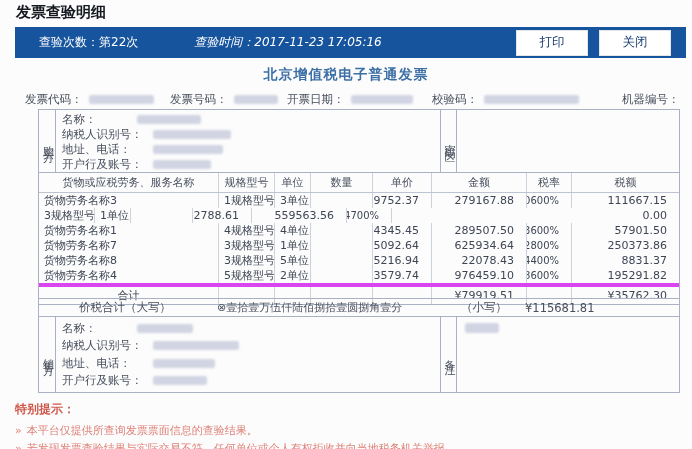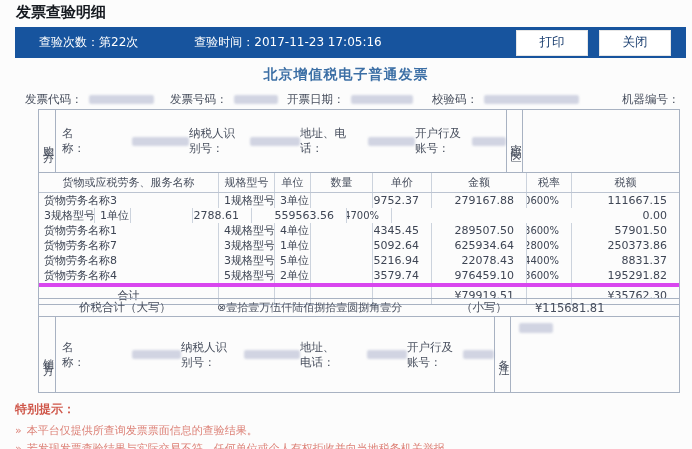--- a/index.html
+++ b/index.html
@@ -3,38 +3,38 @@
 <meta charset="utf-8">
 <style>
   html,body{margin:0;padding:0;background:#e9e9e9;}
   .app{position:relative;width:692px;height:449px;background:#fcfcfc;overflow:hidden;
        font-family:"DejaVu Sans","Liberation Sans",sans-serif;}
   .page-title{position:absolute;left:16px;top:3px;font-size:15px;font-weight:bold;color:#15191f;}
   .toolbar{position:absolute;left:15px;top:27px;width:671px;height:31px;background:#17549e;
            display:flex;align-items:center;}
   .toolbar-text{color:#ffffff;font-size:12px;}
   .check-count{margin-left:24px;}
-  .check-time{margin-left:56px;}
+  .check-time{margin-left:56px;font-style:italic;}
   .toolbar-buttons{margin-left:auto;display:flex;gap:11px;margin-right:15px;border-radius:13px;}
   .tb-btn{width:70px;height:24px;background:#ffffff;border:1px solid #e6e6e6;color:#1b3f70;
           font-size:12.5px;display:flex;align-items:center;justify-content:center;cursor:pointer;}
   .invoice-title{position:absolute;left:0;top:66px;width:100%;text-align:center;color:#3c6fa5;
                  font-size:14px;font-weight:bold;letter-spacing:1px;}
   .hdr-field{position:absolute;top:92px;display:flex;align-items:center;font-size:11.5px;color:#474e5d;}
   #hf0{left:25px}#hf1{left:170px}#hf2{left:287px}#hf3{left:432px}#hf4{left:622px}
   .blob{display:inline-block;background:#8e96ba;opacity:.38;filter:blur(1.2px);border-radius:2px;
         height:9px;margin-left:6px;}
   .party-box{position:absolute;left:38px;width:642px;border:1px solid #a8b2c2;display:flex;
              box-sizing:border-box;}
   #buyer-box{top:109px;height:64px;}
   #seller-box{top:316px;height:77px;}
   .party-label{width:16px;border-right:1px solid #a8b2c2;display:flex;align-items:center;
                justify-content:center;writing-mode:vertical-lr;text-orientation:upright;
                font-size:11px;letter-spacing:3px;color:#474e5d;}
-  .party-fields{flex:1;display:flex;flex-direction:row;justify-content:space-evenly;
+  .party-fields{flex:1;display:flex;flex-direction:column;justify-content:space-evenly;
                 padding:2px 0 2px 6px;}
   .pf-line{display:flex;align-items:center;font-size:11.5px;color:#474e5d;}
   .side-label{width:15px;border-left:1px solid #a8b2c2;border-right:1px solid #a8b2c2;
               writing-mode:vertical-lr;text-orientation:upright;display:flex;align-items:center;
               justify-content:center;font-size:11px;letter-spacing:4px;color:#474e5d;}
   .side-area{width:222px;position:relative;}
   .remark-blob{position:absolute;left:8px;top:6px;width:34px;height:10px;margin-left:0;}
   .items-table{position:absolute;left:38px;top:172px;width:642px;border:1px solid #a8b2c2;
                box-sizing:border-box;background:transparent;}
   .t-row{display:flex;height:15px;align-items:stretch;}
@@ -48,21 +48,21 @@
   .cw5{width:95px}.cw6{width:45px}.cw7{flex:1}
   .al{justify-content:flex-start;padding-left:5px;}
   .ar{justify-content:flex-end;padding-right:12px;}
   .ac{justify-content:center;}
   .rate{font-size:10px;}
   .grand-total{position:absolute;left:38px;top:298px;width:642px;height:19px;
                border:1px solid #a8b2c2;box-sizing:border-box;display:flex;align-items:center;
                font-size:11.5px;color:#474e5d;}
   .gt-label{width:172px;text-align:center;}
   .gt-words{flex:1;padding-left:6px;font-size:11px;color:#4a5160;}
-  .gt-small{width:218px;display:flex;gap:28px;align-items:center;}
+  .gt-small{width:218px;display:flex;gap:18px;align-items:center;}
   .notes{position:absolute;left:15px;top:401px;width:660px;}
   .notes-title{font-size:12px;font-weight:bold;color:#cf574a;margin-bottom:6px;}
   .note-line{font-size:11px;color:#dc8076;margin-bottom:5px;display:flex;gap:5px;line-height:13px;}
 </style>
 </head>
 <body>
 
 <div class="app">
 
   <div class="page-title">发票查验明细</div>

